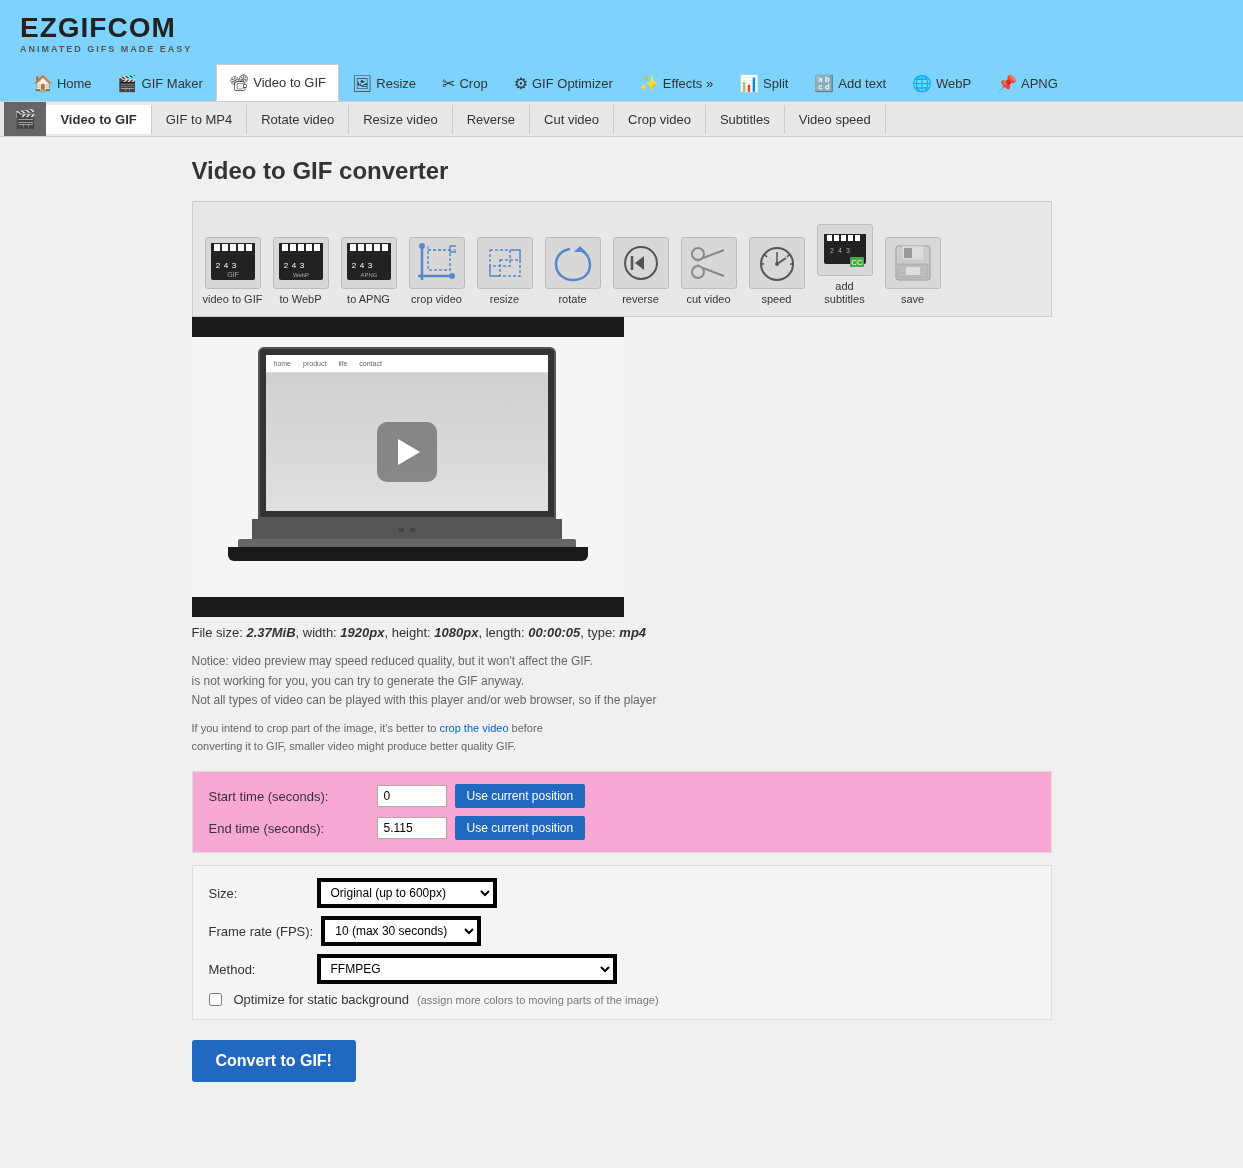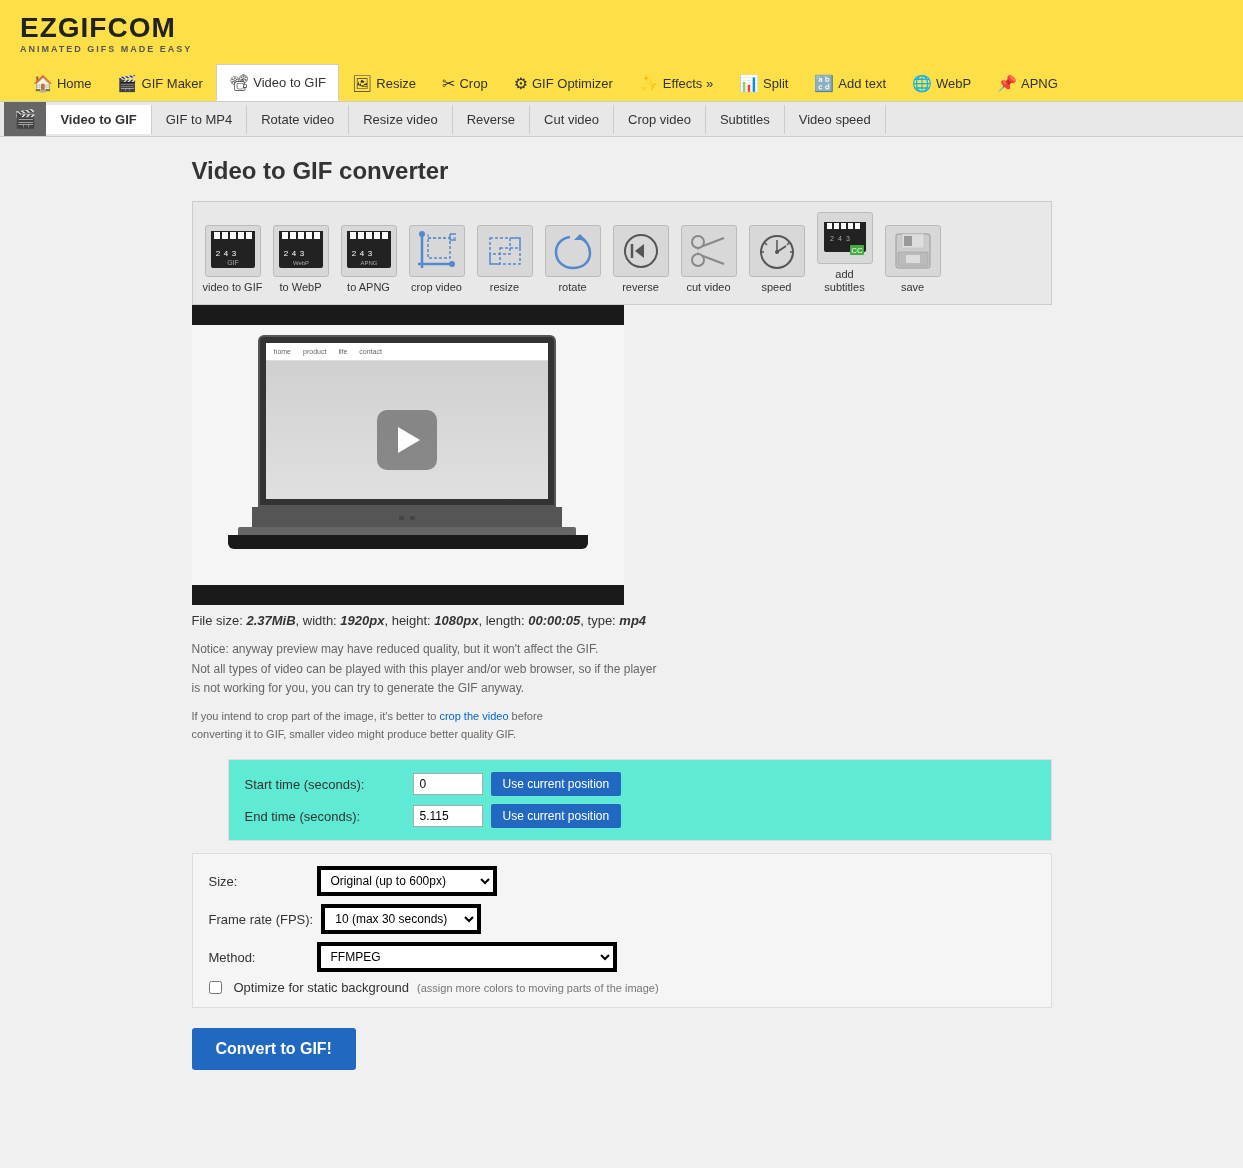--- a/index.html
+++ b/index.html
@@ -1,19 +1,19 @@
 <!DOCTYPE html>
 <html><head>
   <meta charset="utf-8">
   <style>
     * { box-sizing: border-box; margin: 0; padding: 0; }
     body { font-family: Arial, sans-serif; font-size: 13px; background: #f0f0f0; color: #333; }
     
     
-    .header { background: #fde047; padding: 12px 20px 0 20px; border-bottom: 1px solid #ccc; }
+    .header { background: #7dd3fc; padding: 12px 20px 0 20px; border-bottom: 1px solid #ccc; }
     .logo { display: flex; flex-direction: column; margin-bottom: 10px; }
     .logo-main { font-family: 'Arial Black', sans-serif; font-size: 28px; font-weight: 900; color: #222; letter-spacing: 1px; }
     .logo-sub { font-size: 9px; color: #555; letter-spacing: 2px; font-weight: bold; }
     
     
     .top-nav { display: flex; align-items: center; gap: 0; padding: 0; }
     .top-nav a { display: flex; align-items: center; gap: 4px; padding: 8px 12px; text-decoration: none; color: #333; font-size: 13px; border: 1px solid transparent; border-bottom: none; }
     .top-nav a.active { background: #fff; border: 1px solid #ccc; border-bottom: 1px solid #fff; position: relative; z-index: 2; }
     .nav-icon { font-size: 16px; }
     
@@ -45,21 +45,21 @@
     
     .file-info { margin: 8px 0 12px 0; font-size: 13px; color: #333; }
     .file-info strong { font-weight: bold; font-style: italic; }
     
     
     .notice { font-size: 12px; color: #666; line-height: 1.6; margin-bottom: 10px; }
     .notice-crop { font-size: 11px; color: #666; line-height: 1.6; margin-bottom: 16px; }
     .notice-crop a { color: #0066cc; text-decoration: none; }
     
     
-    .settings-box { background: #5eead4; border: 1px solid #ddd; padding: 12px 16px; margin-bottom: 12px; margin-left: 36px; }
+    .settings-box { background: #f9a8d4; border: 1px solid #ddd; padding: 12px 16px; margin-bottom: 12px; }
     .setting-row { display: flex; align-items: center; margin-bottom: 8px; gap: 8px; }
     .setting-row:last-child { margin-bottom: 0; }
     .setting-label { min-width: 160px; font-size: 13px; color: #333; }
     .setting-input { width: 70px; padding: 3px 6px; border: 1px solid #aaa; font-size: 12px; }
     .setting-btn { background: #2068c0; color: #fff; border: none; padding: 5px 12px; font-size: 12px; cursor: pointer; border-radius: 2px; }
     
     
     .options-box { background: #f5f5f5; border: 1px solid #ddd; padding: 12px 16px; margin-bottom: 20px; }
     .option-row { display: flex; align-items: center; margin-bottom: 8px; gap: 8px; }
     .option-row:last-child { margin-bottom: 0; }
@@ -276,21 +276,21 @@
           <line x1="10" y1="12" x2="13" y2="15" stroke="#555" stroke-width="1.5"></line>
           <line x1="36" y1="12" x2="33" y2="15" stroke="#555" stroke-width="1.5"></line>
           <path d="M10 22 L7 22" stroke="#555" stroke-width="1.5"></path>
           <path d="M36 22 L39 22" stroke="#555" stroke-width="1.5"></path>
         </svg>
       </div>
       <span class="tool-label">speed</span>
     </div>
 
     <div class="tool-item">
-      <div class="tool-icon-box" style="position:relative;">
+      <div class="tool-icon-box" style="position:relative;margin-top:12px;">
         <svg width="46" height="42" viewBox="0 0 46 42">
           <rect x="2" y="5" width="42" height="30" rx="2" fill="#222"></rect>
           <rect x="2" y="5" width="42" height="8" fill="#222"></rect>
           <rect x="5" y="6" width="5" height="6" fill="#fff"></rect>
           <rect x="12" y="6" width="5" height="6" fill="#fff"></rect>
           <rect x="19" y="6" width="5" height="6" fill="#fff"></rect>
           <rect x="26" y="6" width="5" height="6" fill="#fff"></rect>
           <rect x="33" y="6" width="5" height="6" fill="#fff"></rect>
           <text x="10" y="24" font-size="7" fill="#aaa" text-anchor="middle">2</text>
           <text x="18" y="24" font-size="7" fill="#aaa" text-anchor="middle">4</text>
@@ -353,23 +353,23 @@
     <div class="video-bottom-bar"></div>
   </div>
   
   
   <div class="file-info">
     <span>File size: </span><strong>2.37MiB</strong><span>, width: </span><strong>1920px</strong><span>, height: </span><strong>1080px</strong><span>, length: </span><strong>00:00:05</strong><span>, type: </span><strong>mp4</strong>
   </div>
   
   
   <div class="notice">
-    <div>Notice: anyway preview may have reduced quality, but it won't affect the GIF.</div>
+    <div>Notice: video preview may speed reduced quality, but it won't affect the GIF.</div>
+    <div>is not working for you, you can try to generate the GIF anyway.</div>
     <div>Not all types of video can be played with this player and/or web browser, so if the player</div>
-    <div>is not working for you, you can try to generate the GIF anyway.</div>
   </div>
   <div class="notice-crop">
     <span>If you intend to crop part of the image, it's better to </span><a href="#">crop the video</a><span> before</span><br>
     <span>converting it to GIF, smaller video might produce better quality GIF.</span>
   </div>
   
   
   <div class="settings-box">
     <div class="setting-row">
       <span class="setting-label">Start time (seconds):</span>

